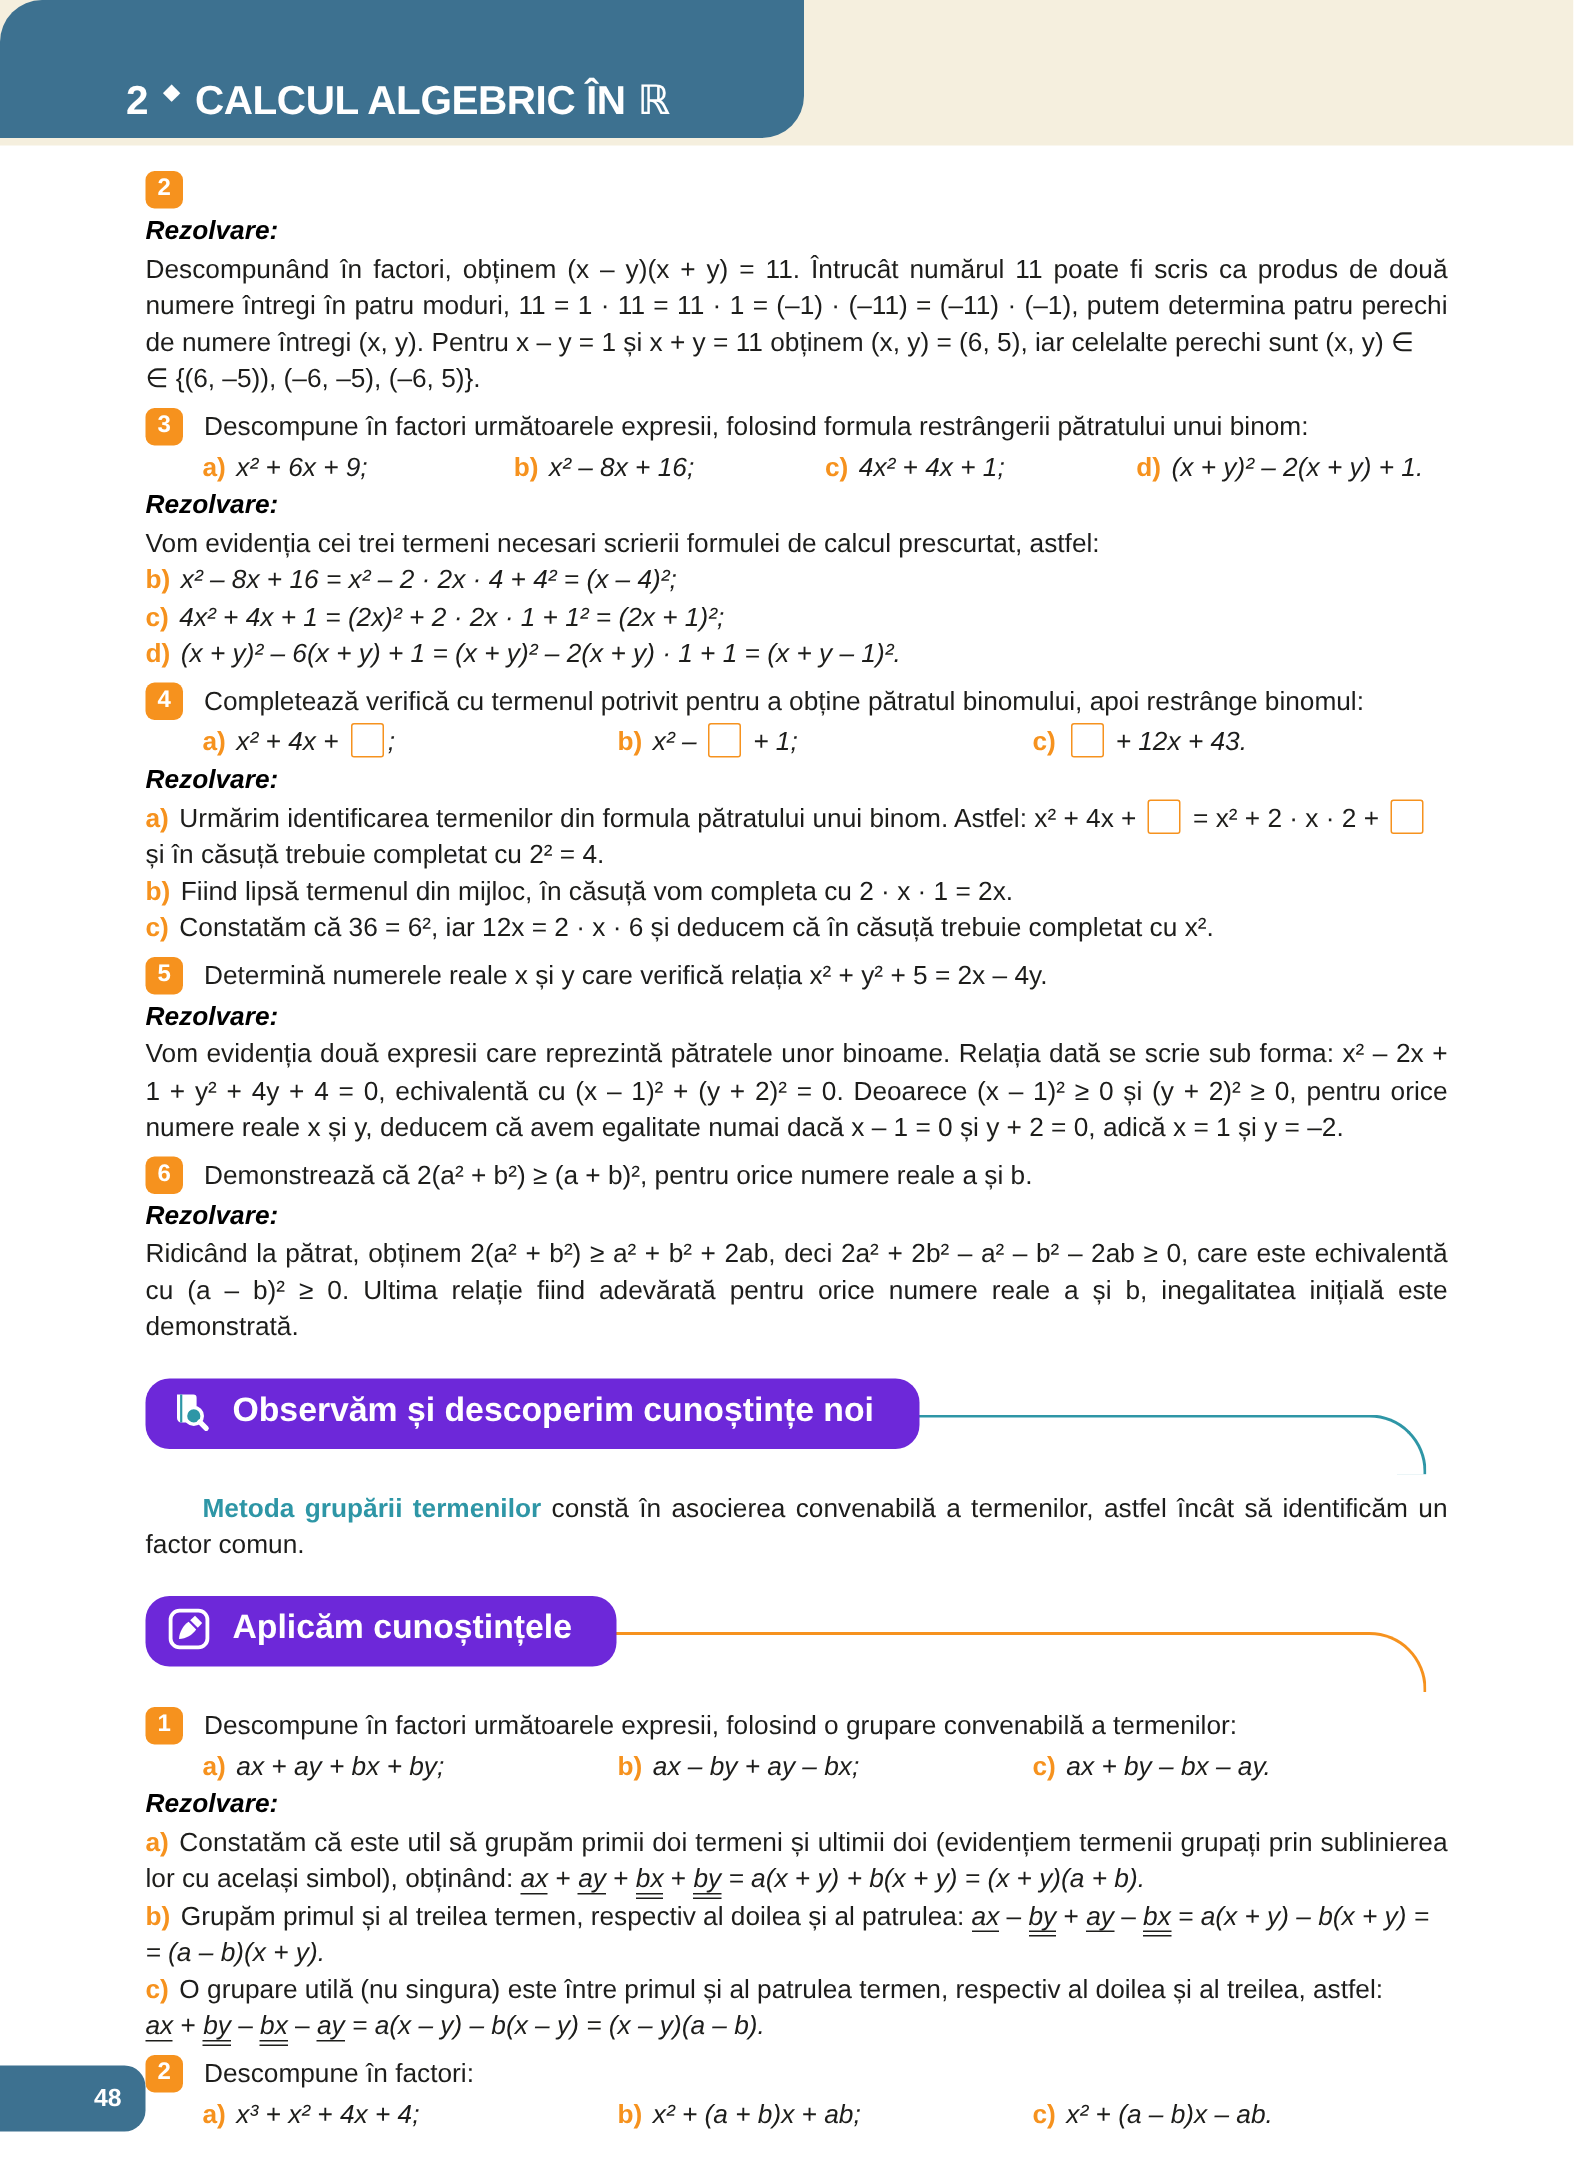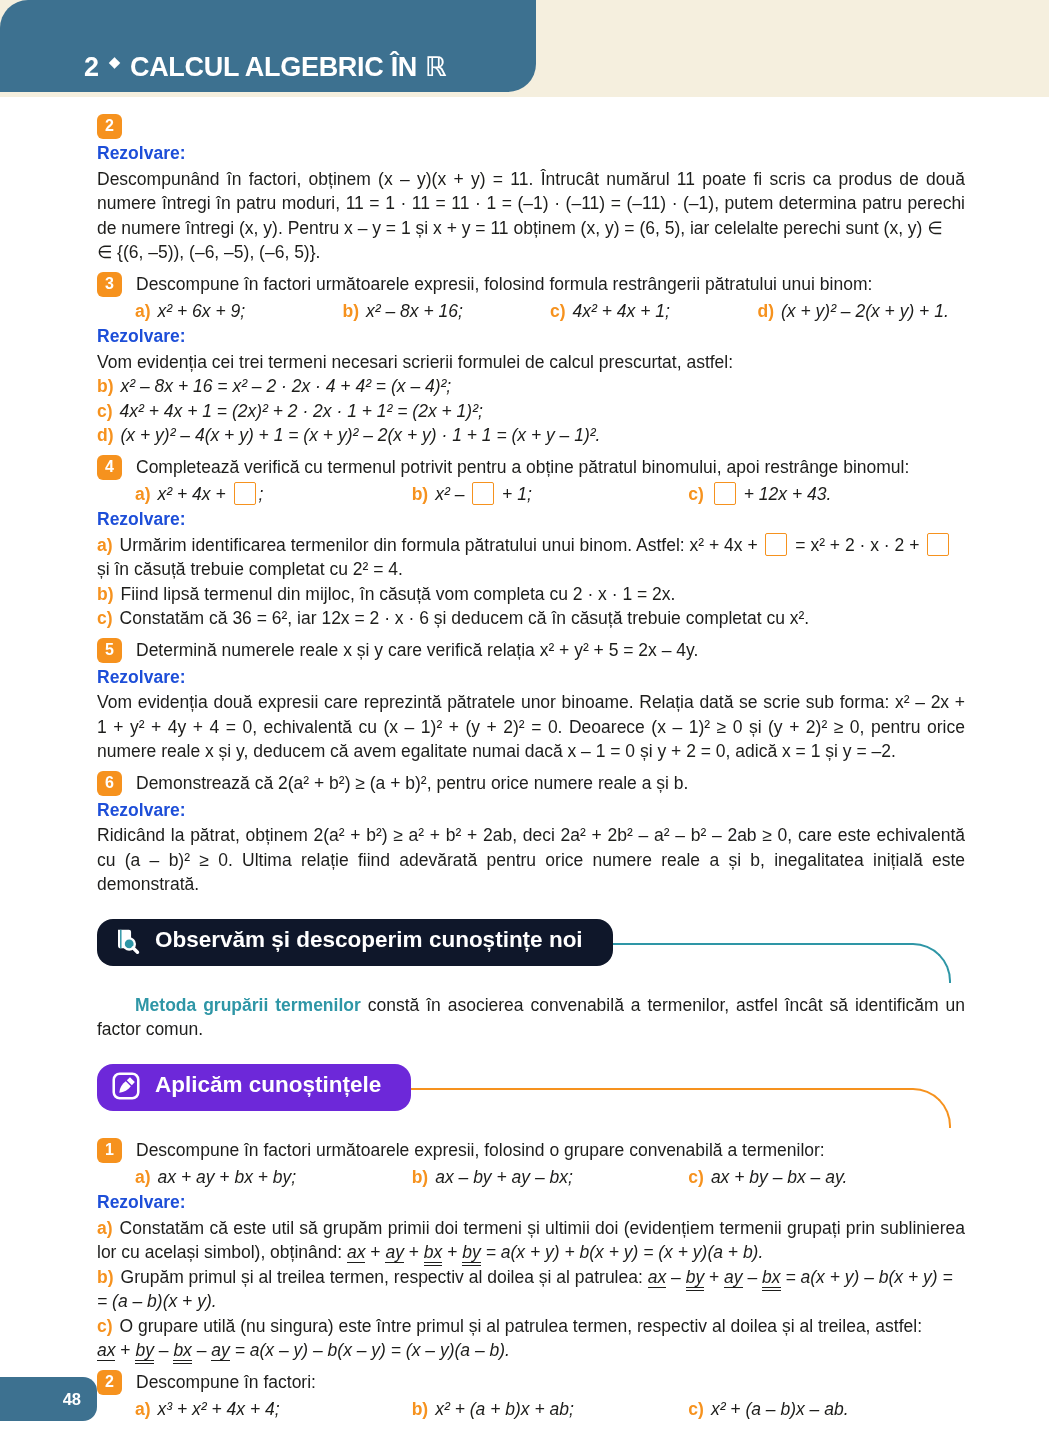--- a/index.html
+++ b/index.html
@@ -24,40 +24,40 @@
   p{margin:0;}
   .para{text-align:justify;}
   .exrow{display:flex;align-items:flex-start;gap:14px;margin:7px 0 2px 0;}
   .badge{
     flex:0 0 auto;width:25px;height:25px;margin-top:0px;
     background:#f6921e;color:#fff;border-radius:6px;
     display:flex;align-items:center;justify-content:center;
     font-weight:bold;font-size:16px;
   }
   .extitle{padding-top:0px;}
-  .rez{color:#1d4ed8;font-weight:bold;margin:1px 0;}
+  .rez{color:#000000;font-weight:bold;font-style:italic;margin:1px 0;}
   .lab{color:#f6921e;font-weight:bold;margin-right:7px;}
-  .items{display:flex;margin:1px 0 1px 38px;justify-content:flex-end;}
+  .items{display:flex;margin:1px 0 1px 38px;}
   .items .item{flex:1 1 0;}
   .math,.it{font-style:italic;}
   .u1{border-bottom:1.6px solid currentColor;}
   .u2{border-bottom:4px double currentColor;}
   .abox{
     display:inline-block;width:20px;height:21px;margin:0 3px;
     border:1.7px solid #f6921e;border-radius:2px;background:#fff;
     vertical-align:-5px;
   }
   
   .banner-wrap{position:relative;margin:22px 0 14px 0;height:60px;}
   .banner{
     position:relative;z-index:1;display:inline-flex;align-items:center;gap:13px;
     color:#fff;font-weight:bold;font-size:22.5px;
     padding:6px 30px 9px 13px;border-radius:16px;
   }
-  .banner.teal{background:#0f172a;justify-content:flex-end;}
+  .banner.teal{background:#6d28d9;justify-content:flex-end;}
   .banner.orange{background:#6d28d9;}
   .swoosh{
     position:absolute;z-index:0;left:60px;right:14px;top:24px;height:38px;
     border-top:2.5px solid;border-right:2.5px solid;
     border-top-right-radius:38px;
   }
   .swoosh.teal-s{border-color:#2e96a6;}
   .swoosh.orange-s{border-color:#f6921e;}
   .teal-text{color:#2e96a6;font-weight:bold;}
   .indent{text-indent:38px;}
@@ -100,21 +100,21 @@
     <div class="items">
       <div class="item"><span class="lab">a)</span><span class="math">x² + 6x + 9;</span></div>
       <div class="item"><span class="lab">b)</span><span class="math">x² – 8x + 16;</span></div>
       <div class="item"><span class="lab">c)</span><span class="math">4x² + 4x + 1;</span></div>
       <div class="item"><span class="lab">d)</span><span class="math">(x + y)² – 2(x + y) + 1.</span></div>
     </div>
     <p class="rez">Rezolvare:</p>
     <p class="para">Vom evidenția cei trei termeni necesari scrierii formulei de calcul prescurtat, astfel:</p>
     <p class="para"><span class="lab">b)</span><span class="math">x² – 8x + 16 = x² – 2 · 2x · 4 + 4² = (x – 4)²;</span></p>
     <p class="para"><span class="lab">c)</span><span class="math">4x² + 4x + 1 = (2x)² + 2 · 2x · 1 + 1² = (2x + 1)²;</span></p>
-    <p class="para"><span class="lab">d)</span><span class="math">(x + y)² – 4(x + y) + 1 = (x + y)² – 2(x + y) · 1 + 1 = (x + y – 1)².</span></p>
+    <p class="para"><span class="lab">d)</span><span class="math">(x + y)² – 6(x + y) + 1 = (x + y)² – 2(x + y) · 1 + 1 = (x + y – 1)².</span></p>
 
     <div class="exrow">
       <span class="badge">4</span>
       <p class="extitle">Completează verifică cu termenul potrivit pentru a obține pătratul binomului, apoi restrânge binomul:</p>
     </div>
     <div class="items">
       <div class="item"><span class="lab">a)</span><span><span class="it">x² + 4x + </span><span class="abox"></span><span class="it">;</span></span></div>
       <div class="item"><span class="lab">b)</span><span><span class="it">x² – </span><span class="abox"></span><span class="it"> + 1;</span></span></div>
       <div class="item"><span class="lab">c)</span><span><span class="abox"></span><span class="it"> + 12x + 43.</span></span></div>
     </div>

